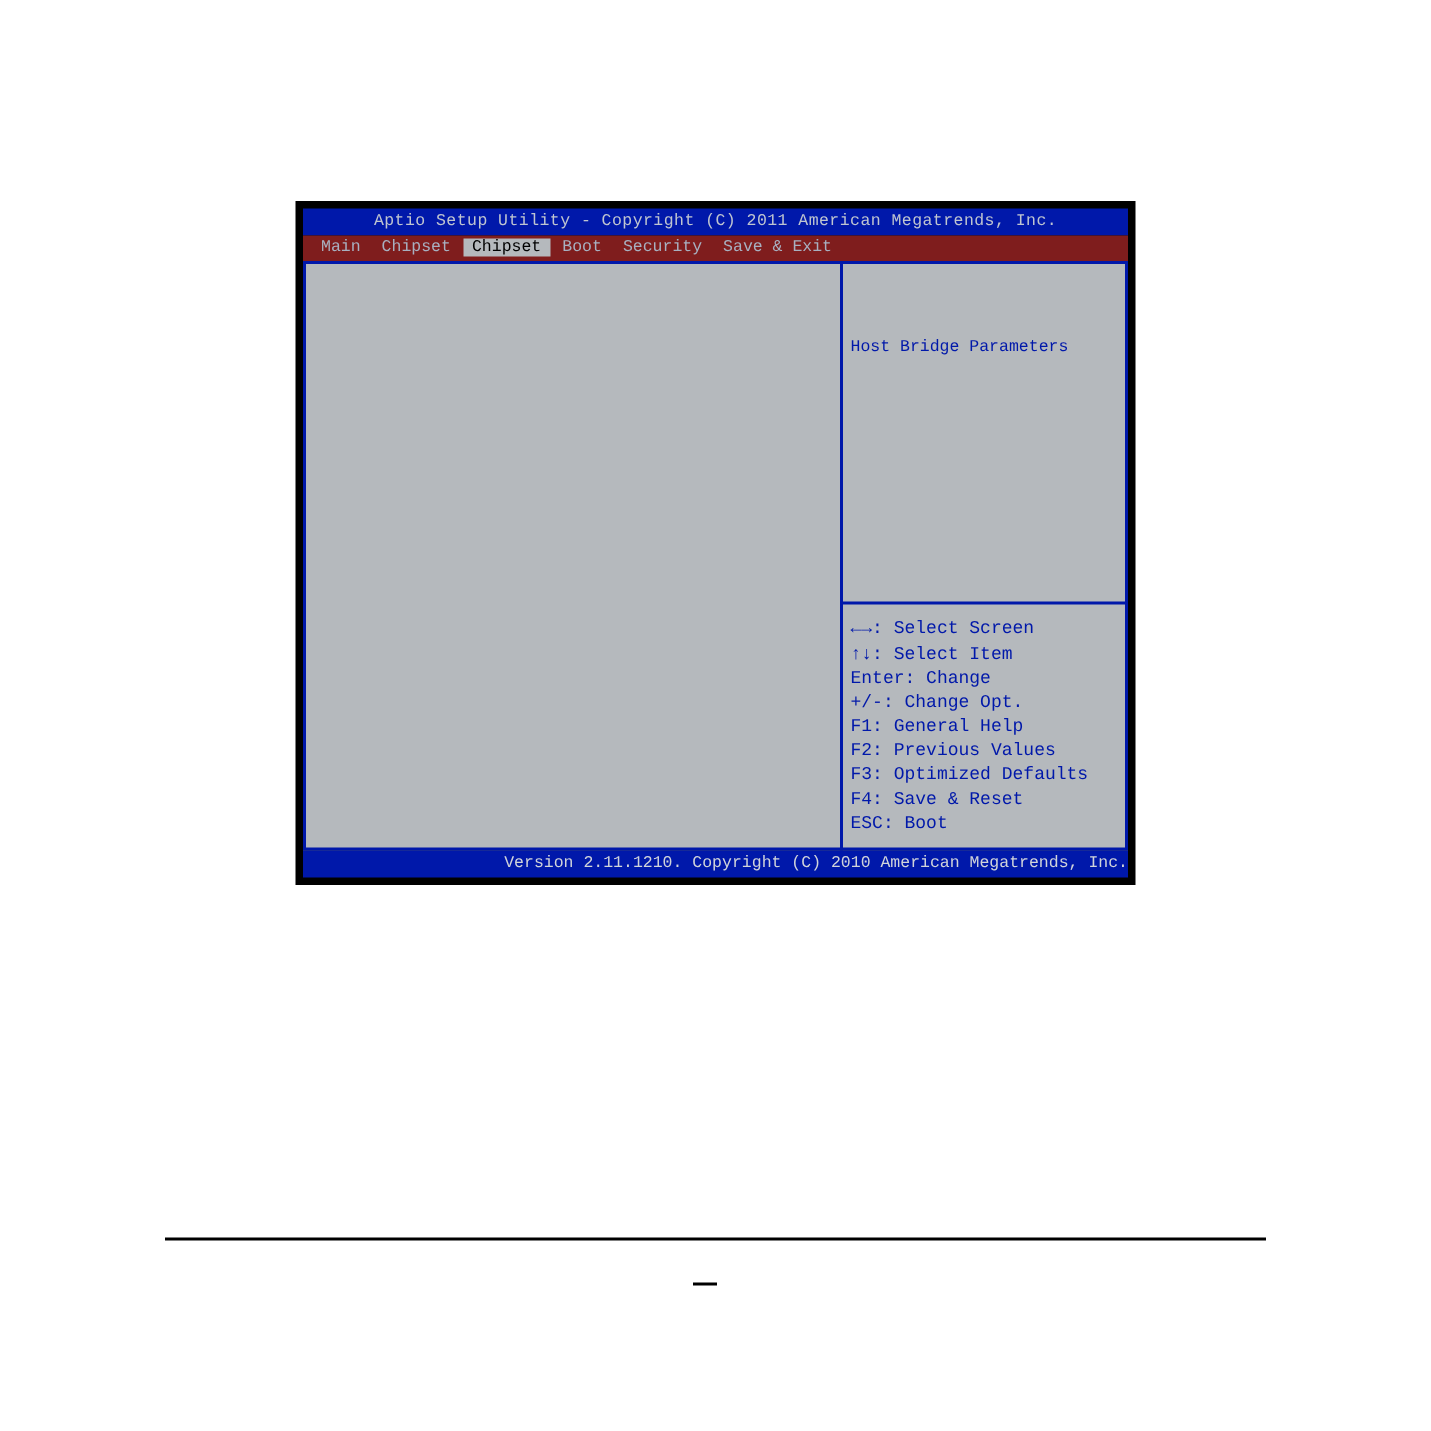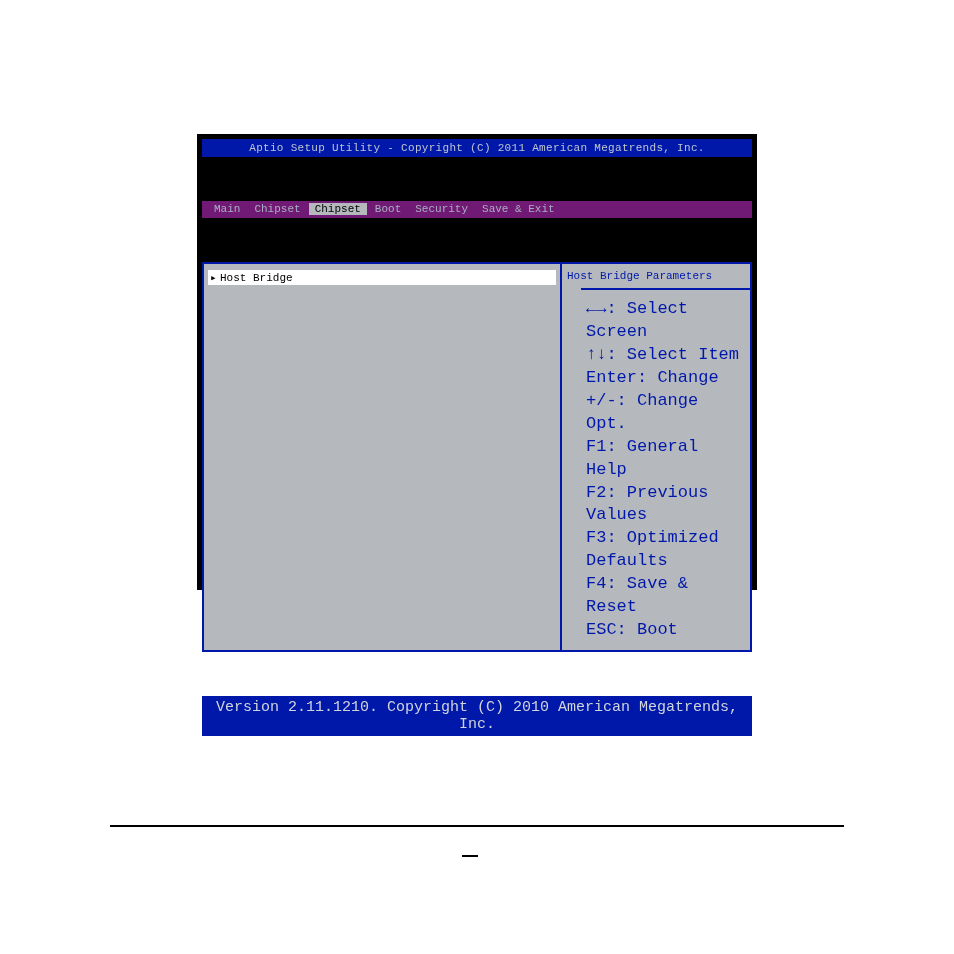--- a/index.html
+++ b/index.html
@@ -17,32 +17,31 @@
       width: 560px;
       height: 456px;
       background: #000;
       padding: 5px;
     }
     .bios-inner {
       width: 100%;
       height: 100%;
       display: flex;
       flex-direction: column;
-      gap: 44px;
     }
     .header-bar {
       background: #0018aa;
       color: #bfc5d0;
       text-align: center;
       font-size: 11px;
       padding: 3px 0;
       letter-spacing: 0.3px;
     }
     .tabs-bar {
-      background: #701a75;
+      background: #7f1d1d;
       color: #a8b0c0;
       font-size: 11px;
       padding: 2px 6px 3px;
       display: flex;
       gap: 2px;
     }
     .tab {
       padding: 0 6px;
       cursor: pointer;
     }
@@ -72,49 +71,49 @@
       border-top: 2px solid #0018aa;
       border-bottom: 2px solid #0018aa;
       display: flex;
       flex-direction: column;
     }
     .help-top {
       flex: 1;
       padding: 6px 5px;
       font-size: 11px;
       color: #0018aa;
+      margin-top: 44px;
     }
     .help-bottom {
       border-top: 2px solid #0018aa;
       padding: 8px 5px;
-      font-size: 17px;
+      font-size: 12px;
       color: #0018aa;
-      margin-left: 19px;
     }
     .help-bottom div {
       line-height: 1.35;
     }
     .menu-item {
       padding: 1px 2px;
       cursor: pointer;
       white-space: pre;
     }
     .menu-item.selected {
       background: #ffffff;
       color: #000;
     }
     .arrow {
       display: inline-block;
       width: 10px;
     }
     .footer-bar {
       background: #0018aa;
       color: #d0d4da;
-      text-align: center;
-      font-size: 15px;
+      text-align: right;
+      font-size: 11px;
       padding: 3px 0;
     }
     .page-divider {
       position: absolute;
       left: 110px;
       top: 825px;
       width: 734px;
       height: 2px;
       background: #000;
     }
@@ -139,21 +138,20 @@
       <span class="tab">Main</span>
       <span class="tab">Chipset</span>
       <span class="tab active">Chipset</span>
       <span class="tab">Boot</span>
       <span class="tab">Security</span>
       <span class="tab">Save &amp; Exit</span>
     </div>
 
     <div class="content-area">
       <div class="left-panel">
-        <div class="menu-item selected"><span class="arrow">▸</span><span>Host Bridge</span></div>
       </div>
 
       <div class="right-panel">
         <div class="help-top">Host Bridge Parameters</div>
         <div class="help-bottom">
           <div>←→: Select Screen</div>
           <div>↑↓: Select Item</div>
           <div>Enter: Change</div>
           <div>+/-: Change Opt.</div>
           <div>F1: General Help</div>

